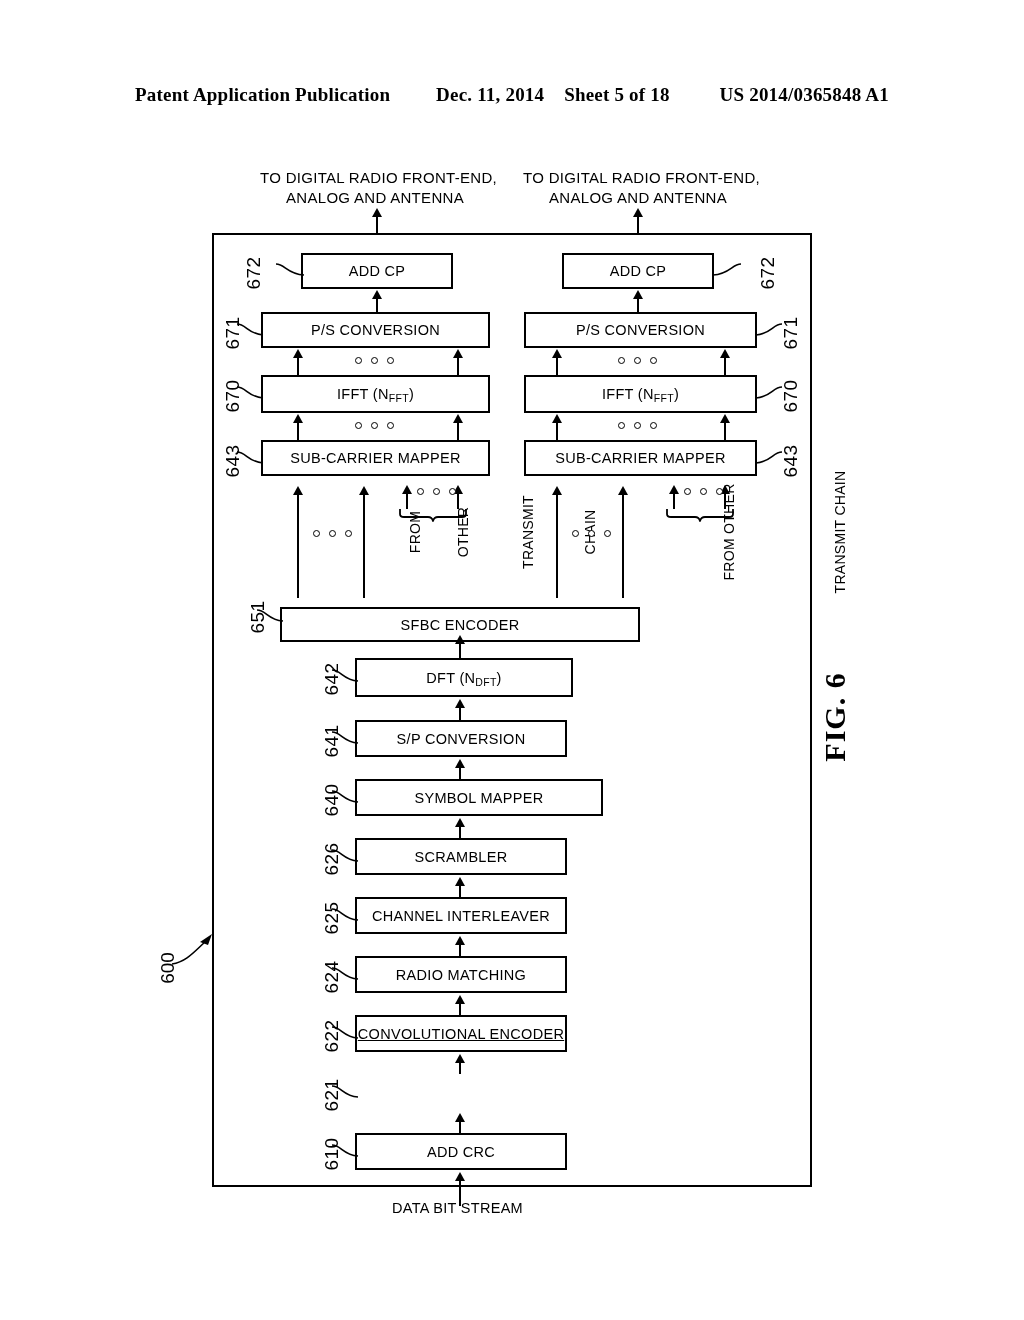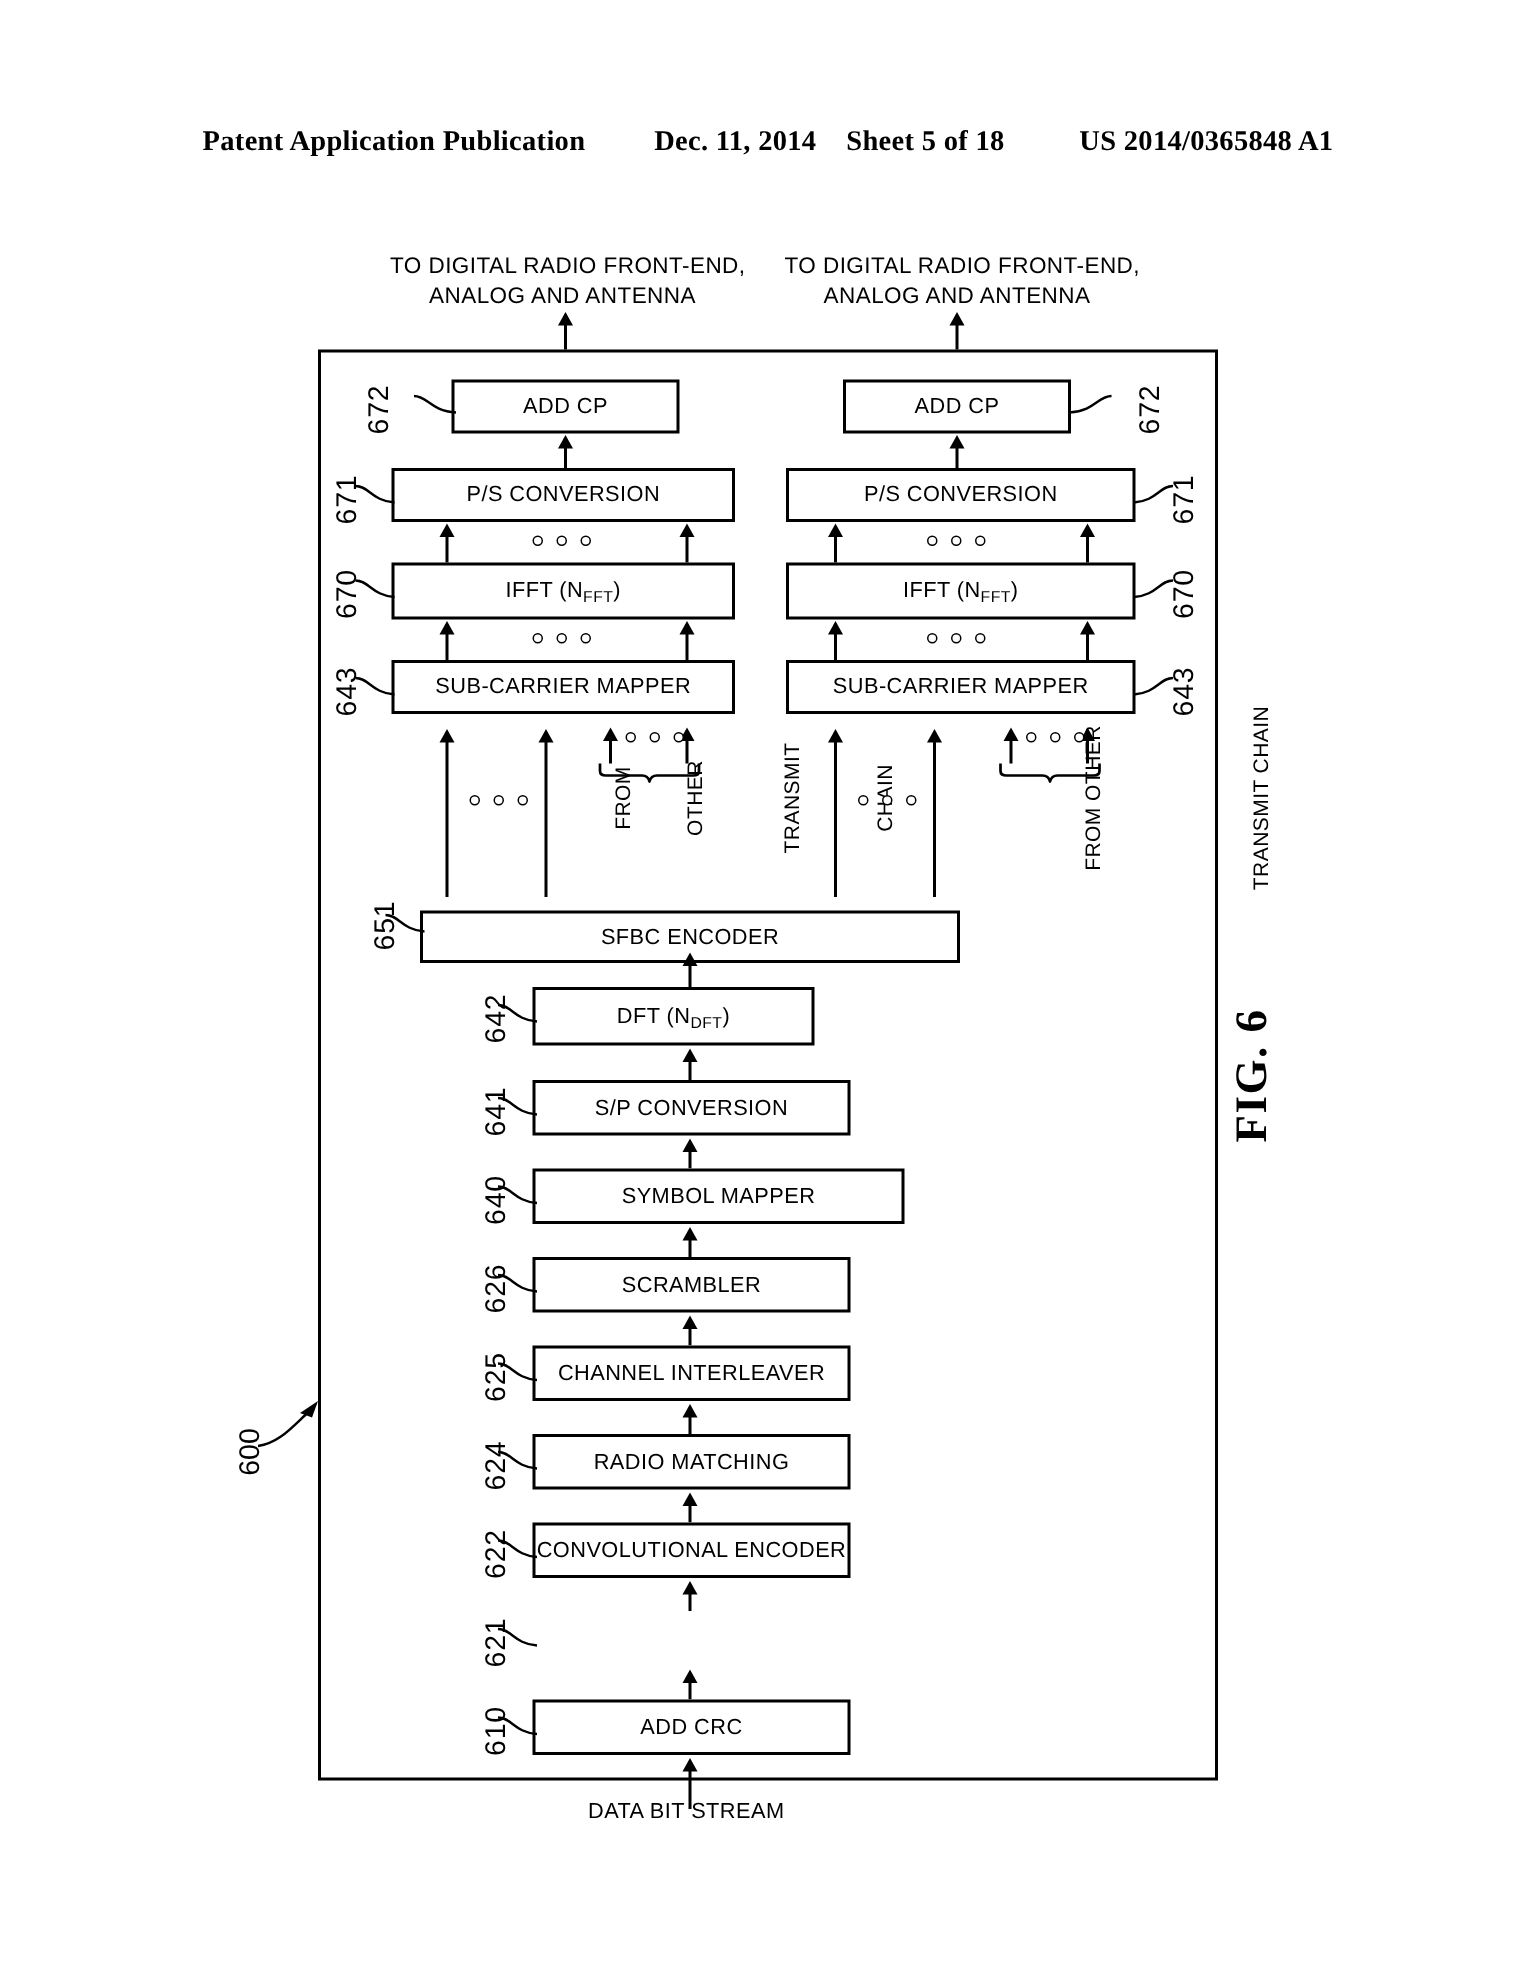--- a/index.html
+++ b/index.html
@@ -396,21 +396,21 @@
     <span class="lbl">SFBC ENCODER</span>
   </div>
   <div class="refnum" style="left:241px; top:606px;">651</div>
   <svg class="leader" style="left:256px; top:606px; width:28px; height:22px;" viewBox="0 0 28 22">
     <path d="M1,4 C10,4 12,14 27,15" stroke="#000" stroke-width="1.6" fill="none"></path>
   </svg>
 
   <div class="arrow-v" style="left:459px; top:643px; height:15px;"></div>
   <div class="arrow-head-up" style="left:455px; top:635px;"></div>
 
-  <div class="pbox" style="left:355px; top:658px; width:188px; height:39px;">
+  <div class="pbox" style="left:355px; top:658px; width:218px; height:39px;">
     <span class="lbl">DFT (N</span>
       <sub>DFT</sub>
       <span class="lbl">)</span>
   </div>
   <div class="refnum" style="left:315px; top:668px;">642</div>
   <svg class="leader" style="left:331px; top:666px; width:28px; height:22px;" viewBox="0 0 28 22">
     <path d="M1,4 C10,4 12,14 27,15" stroke="#000" stroke-width="1.6" fill="none"></path>
   </svg>
 
   <div class="arrow-v" style="left:459px; top:707px; height:13px;"></div>
@@ -464,21 +464,21 @@
     <span class="lbl">RADIO MATCHING</span>
   </div>
   <div class="refnum" style="left:315px; top:966px;">624</div>
   <svg class="leader" style="left:331px; top:964px; width:28px; height:22px;" viewBox="0 0 28 22">
     <path d="M1,4 C10,4 12,14 27,15" stroke="#000" stroke-width="1.6" fill="none"></path>
   </svg>
 
   <div class="arrow-v" style="left:459px; top:1003px; height:12px;"></div>
   <div class="arrow-head-up" style="left:455px; top:995px;"></div>
 
-  <div class="pbox" style="left:355px; top:1015px; width:212px; height:37px;">
+  <div class="pbox" style="left:355px; top:1015px; width:212px; height:37px;text-decoration:underline;">
     <span class="lbl">CONVOLUTIONAL ENCODER</span>
   </div>
   <div class="refnum" style="left:315px; top:1025px;">622</div>
   <svg class="leader" style="left:331px; top:1023px; width:28px; height:22px;" viewBox="0 0 28 22">
     <path d="M1,4 C10,4 12,14 27,15" stroke="#000" stroke-width="1.6" fill="none"></path>
   </svg>
 
   <div class="arrow-v" style="left:459px; top:1062px; height:12px;"></div>
   <div class="arrow-head-up" style="left:455px; top:1054px;"></div>
 

